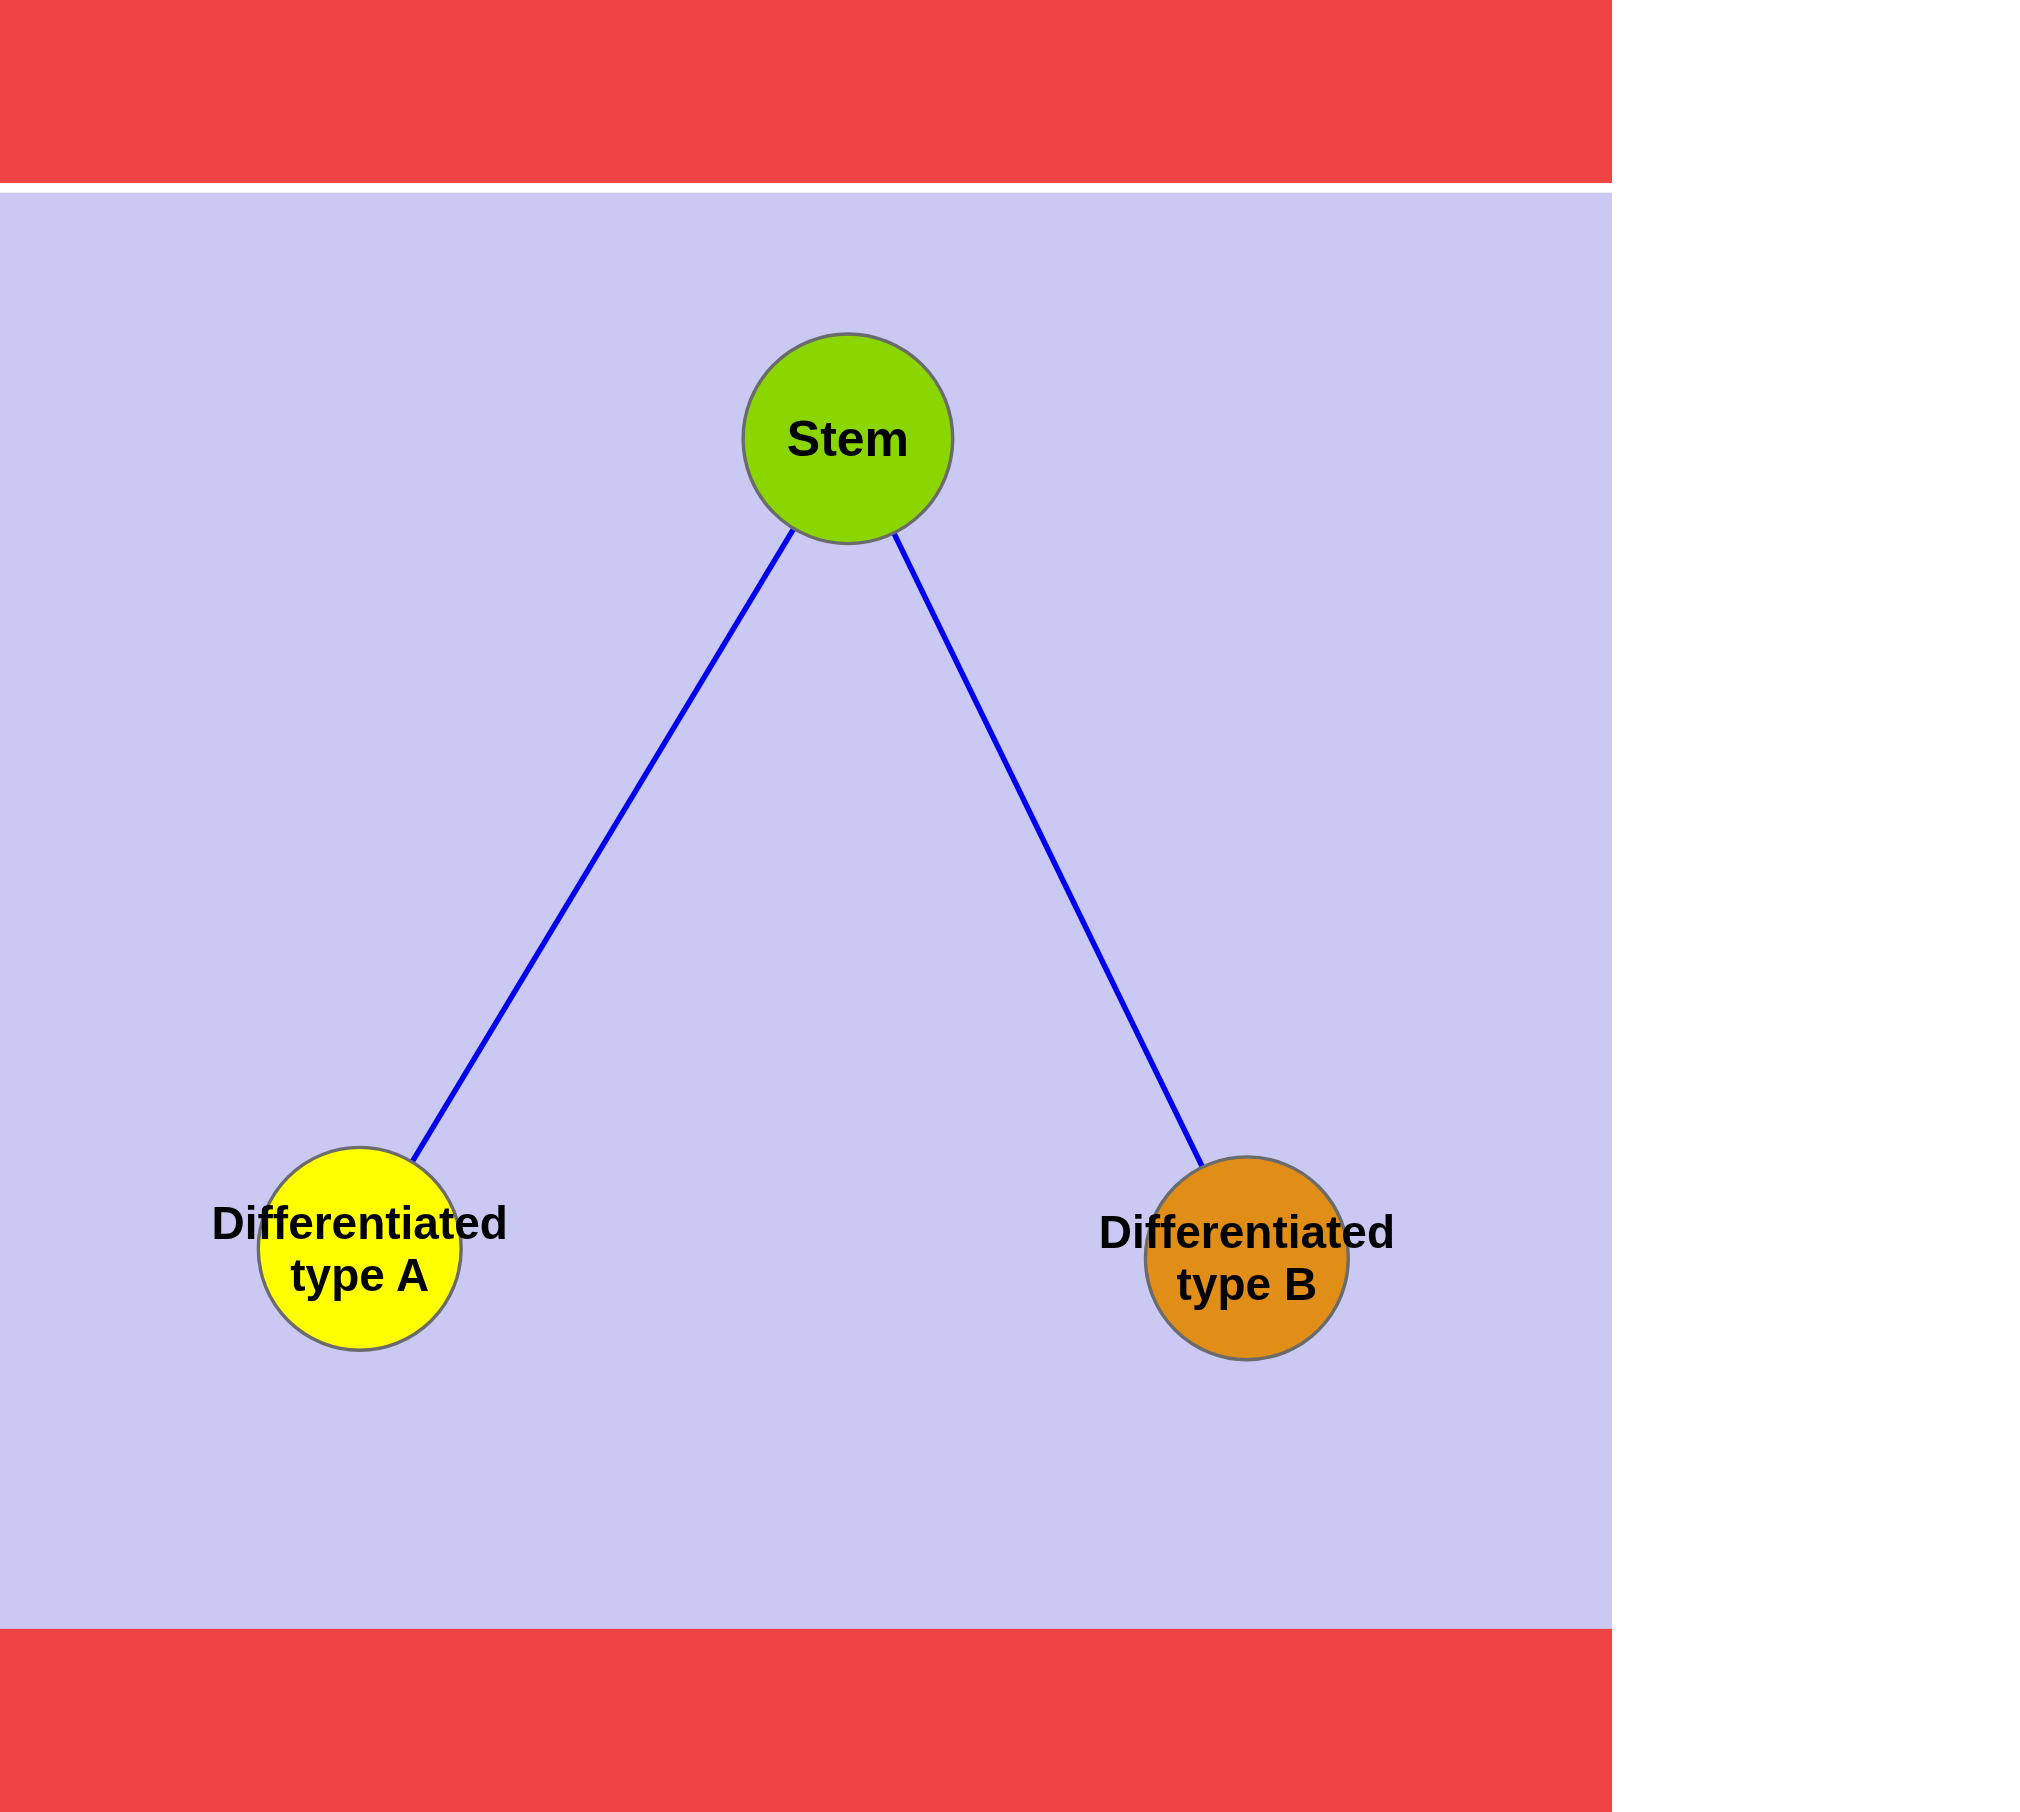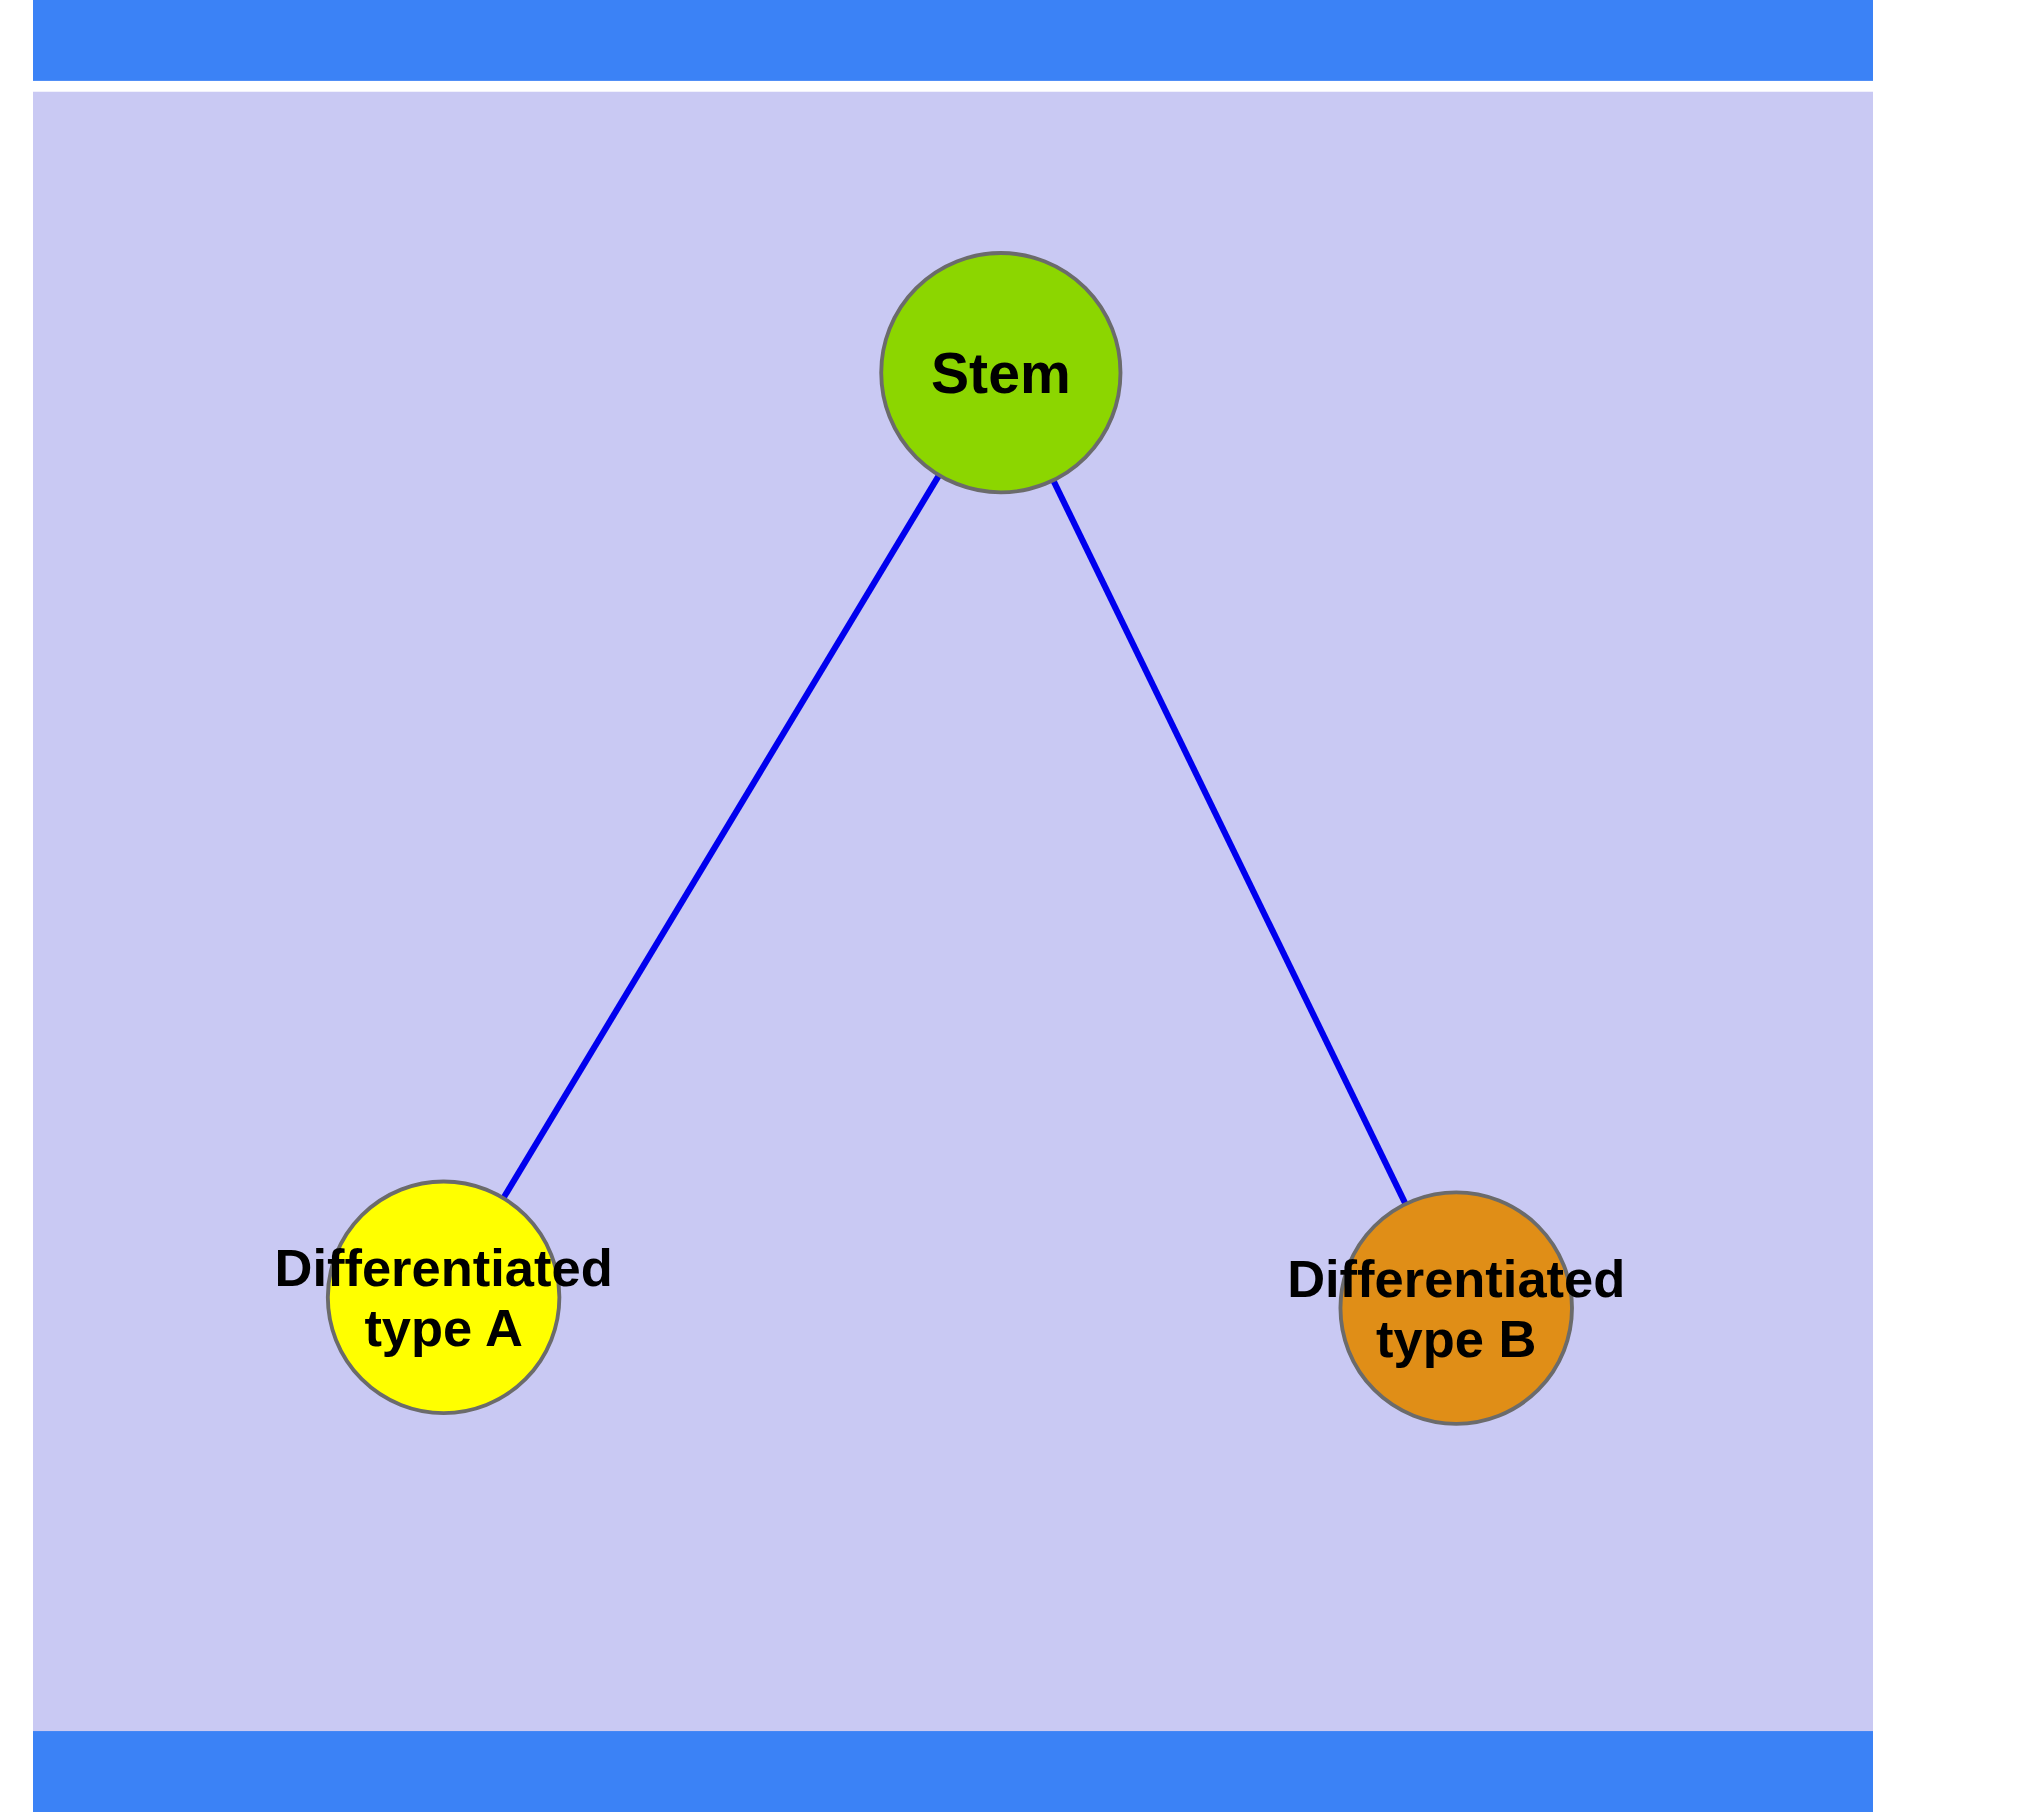--- a/index.html
+++ b/index.html
@@ -3,25 +3,24 @@
 <meta charset="utf-8">
 <style>
   html, body {
     margin: 0;
     padding: 0;
     background: #ffffff;
     font-family: "Liberation Sans", sans-serif;
   }
   #stage {
     position: relative;
-    width: 1840px;
+    width: 1612px;
     height: 1812px;
     overflow: hidden;
-    background: #3b82f6;
-    margin-left: 33px;
+    background: #ef4444;
   }
   #diagram-svg {
     display: block;
     width: 100%;
     height: 100%;
   }
   .node-label {
     font-family: "Liberation Sans", sans-serif;
     font-weight: bold;
   }

